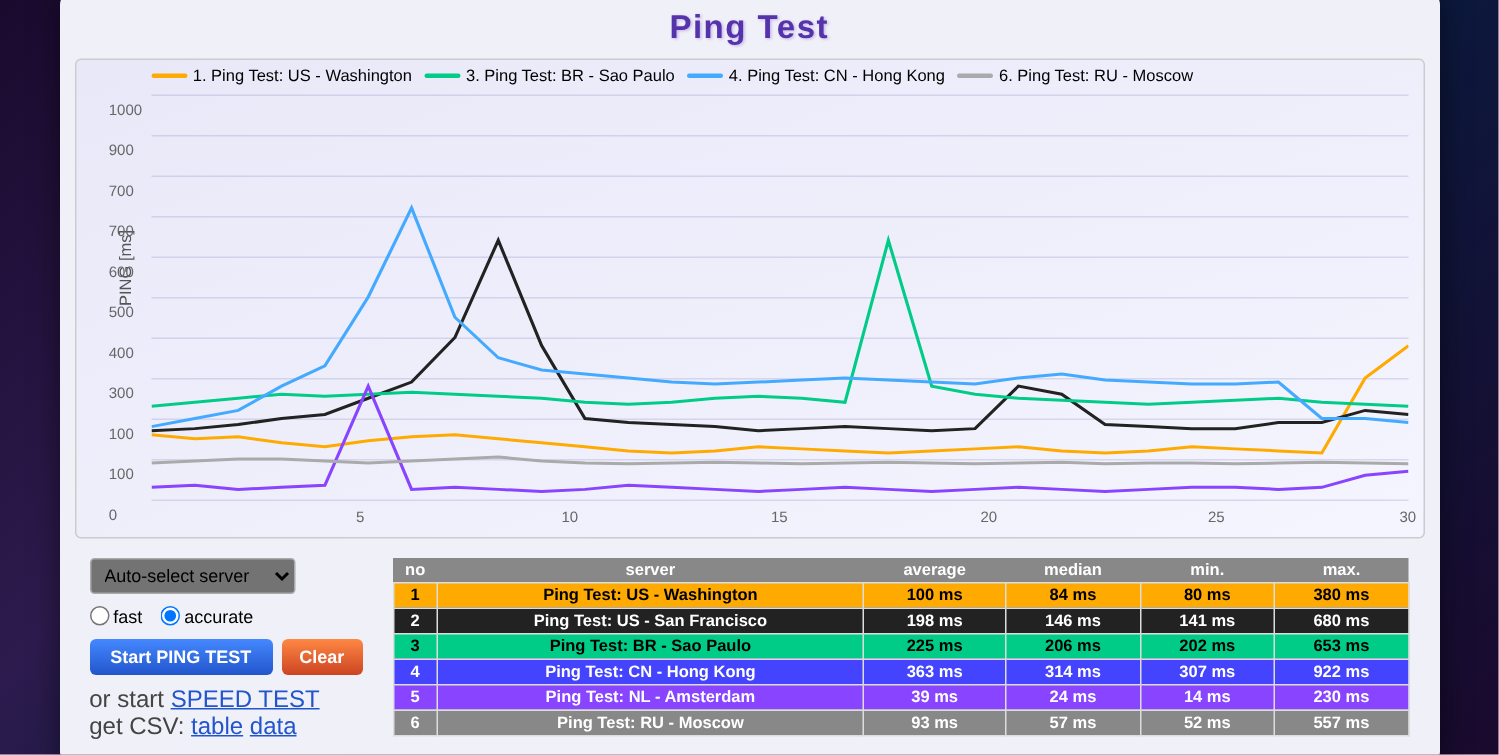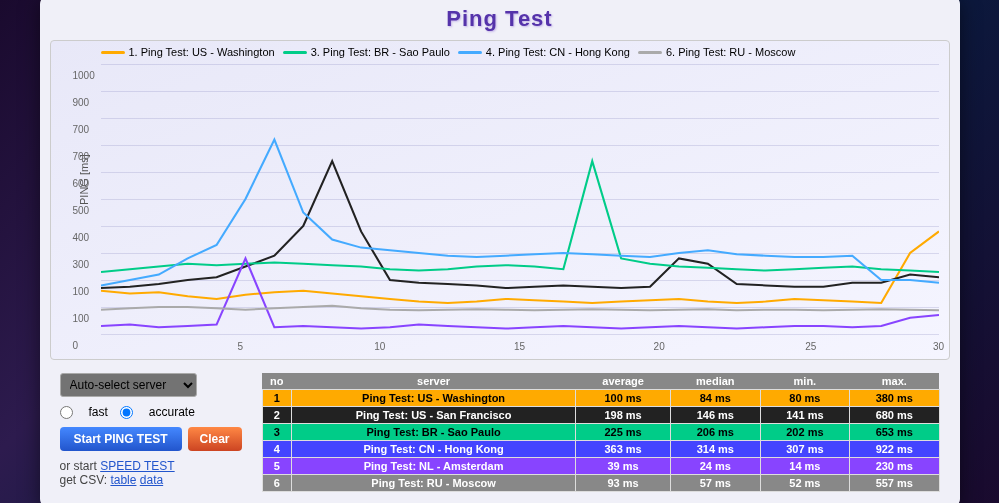--- a/index.html
+++ b/index.html
@@ -117,22 +117,22 @@
       background: #737373;
     }
     .radio-group {
       display: flex;
       gap: 12px;
       align-items: center;
       font-size: 12px;
     }
     .radio-label {
       display: flex;
-      align-items: flex-end;
-      gap: 16px;
+      align-items: flex-start;
+      gap: 3px;
       cursor: pointer;
     }
     .action-buttons {
       display: flex;
       gap: 6px;
     }
     .btn-start {
       background: linear-gradient(to bottom, #4488ff, #2255cc);
       color: white;
       border: none;
@@ -146,21 +146,21 @@
       background: linear-gradient(to bottom, #ff8844, #cc4422);
       color: white;
       border: none;
       border-radius: 4px;
       padding: 5px 12px;
       font-size: 12px;
       font-weight: bold;
       cursor: pointer;
     }
     .extra-links {
-      font-size: 12px;
+      font-size: 16px;
       color: #444;
     }
     .extra-links a {
       color: #2255cc;
       text-decoration: underline;
       cursor: pointer;
     }
     
     .results-table {
       flex: 1;

